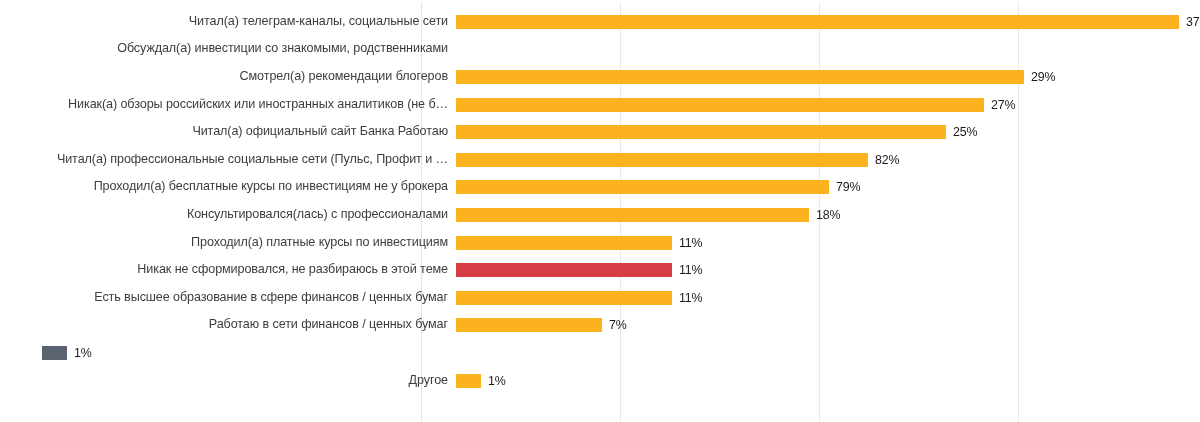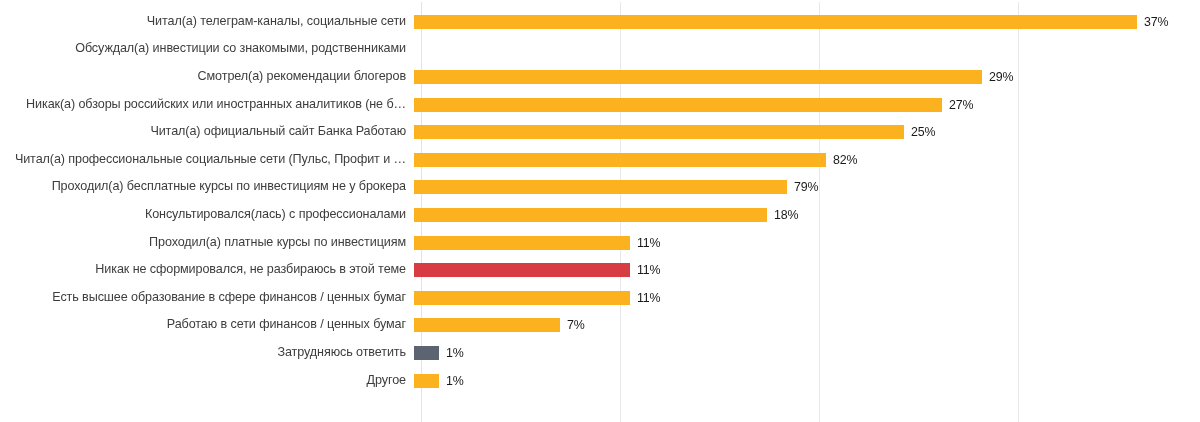--- a/index.html
+++ b/index.html
@@ -46,20 +46,21 @@
     position: absolute;
     left: 0;
     top: 8px;
     width: 1200px;
   }
   .row {
     position: relative;
     height: 27.6px;
     display: flex;
     align-items: center;
+    padding-left: 42px;
   }
 
   .row-label {
     width: 414px;
     flex: 0 0 414px;
     text-align: right;
     padding-right: 8px;
     box-sizing: border-box;
     font-size: 12.6px;
     color: #3d3d3d;
@@ -186,21 +187,20 @@
         </div>
       </div>
       <div class="row">
         <div class="row-label">Работаю в сети финансов / ценных бумаг</div>
         <div class="bar-area">
           <div class="bar" style="width: 146px; background: rgb(251, 178, 30);"></div>
           <div class="bar-value">7%</div>
         </div>
       </div>
       <div class="row">
-        <div class="row-label">Затрудняюсь ответить</div>
         <div class="bar-area">
           <div class="bar na" style="width: 25px; background: rgb(91, 100, 112);"></div>
           <div class="bar-value">1%</div>
         </div>
       </div>
       <div class="row">
         <div class="row-label">Другое</div>
         <div class="bar-area">
           <div class="bar" style="width: 25px; background: rgb(251, 178, 30);"></div>
           <div class="bar-value">1%</div>

